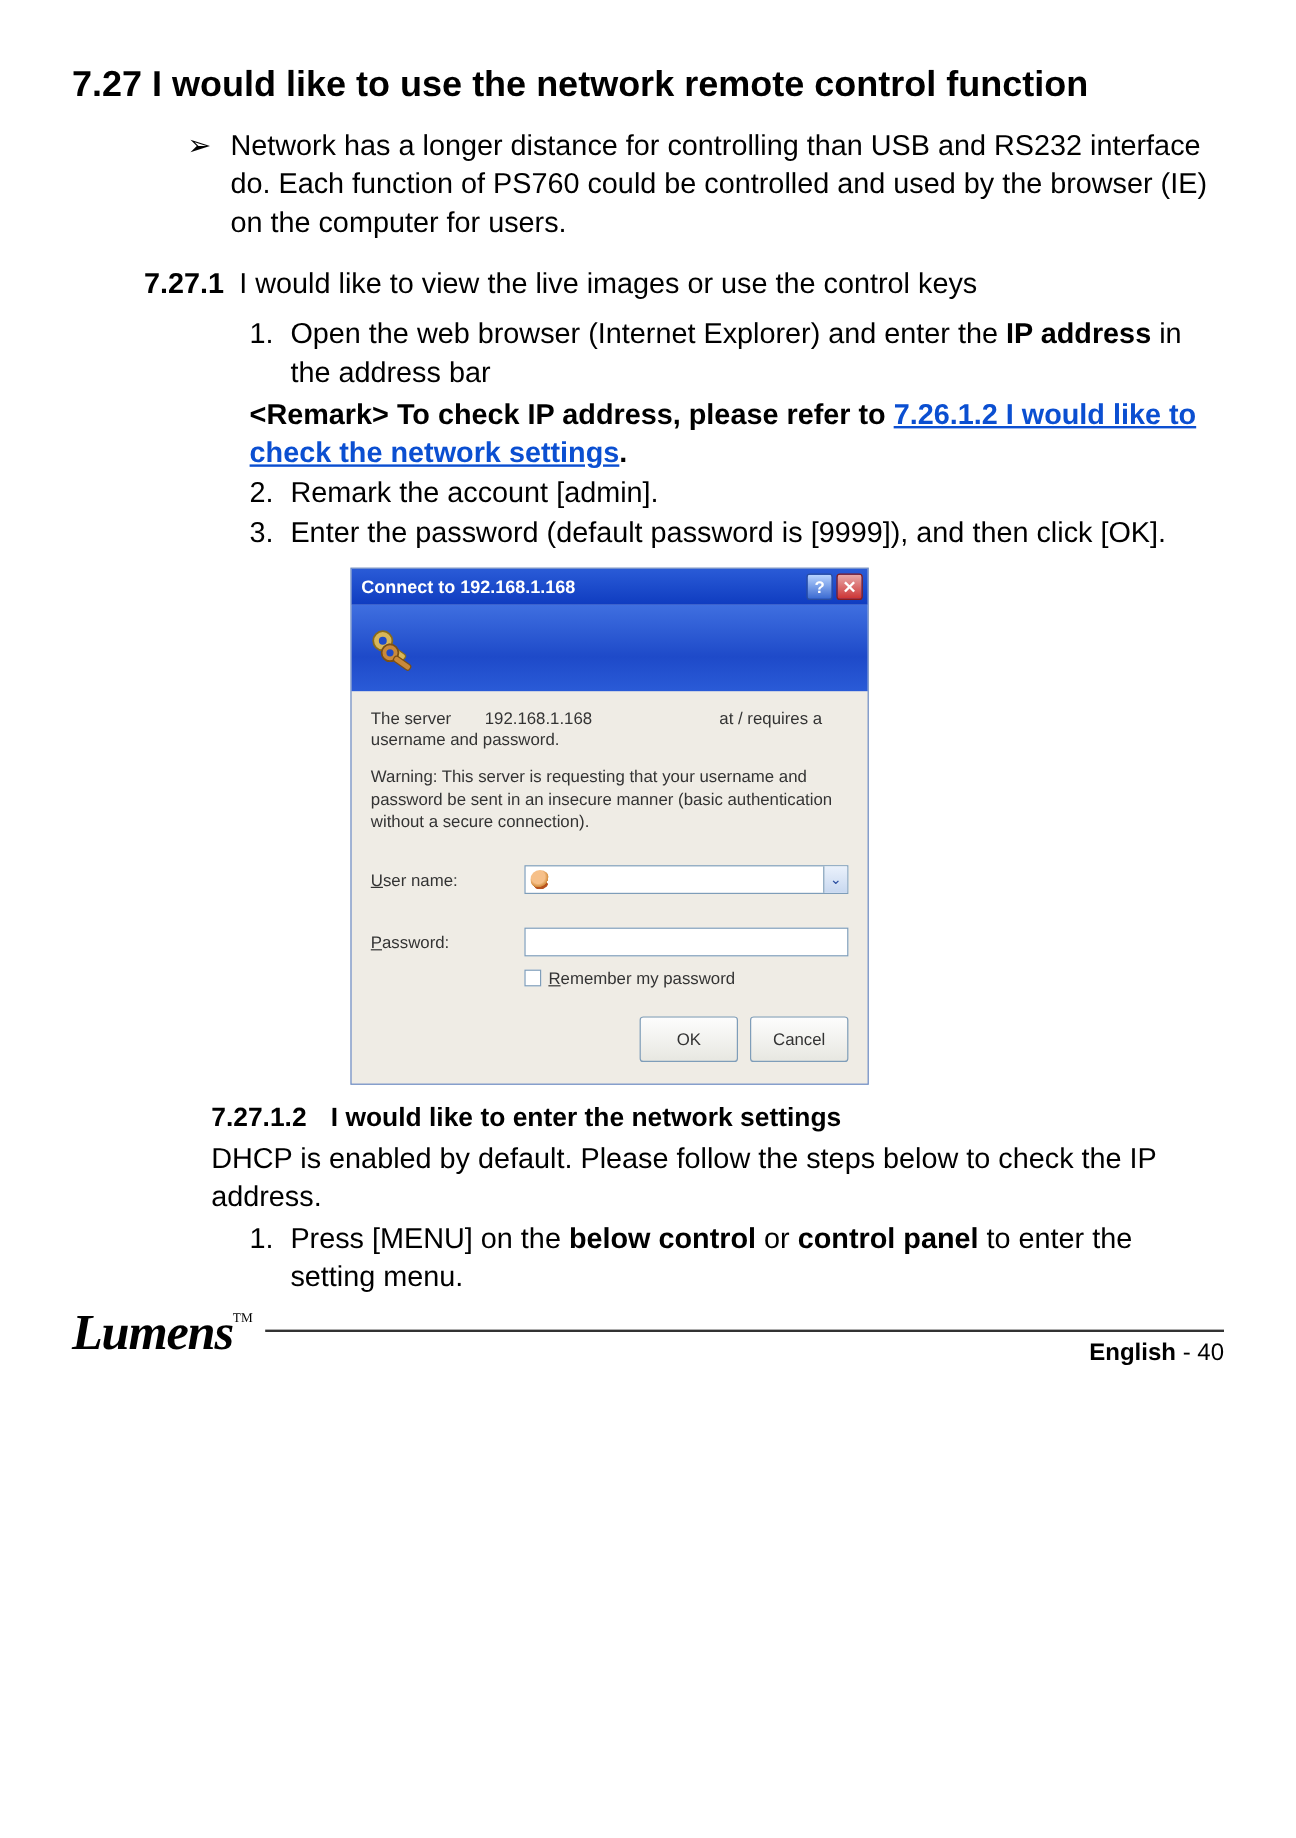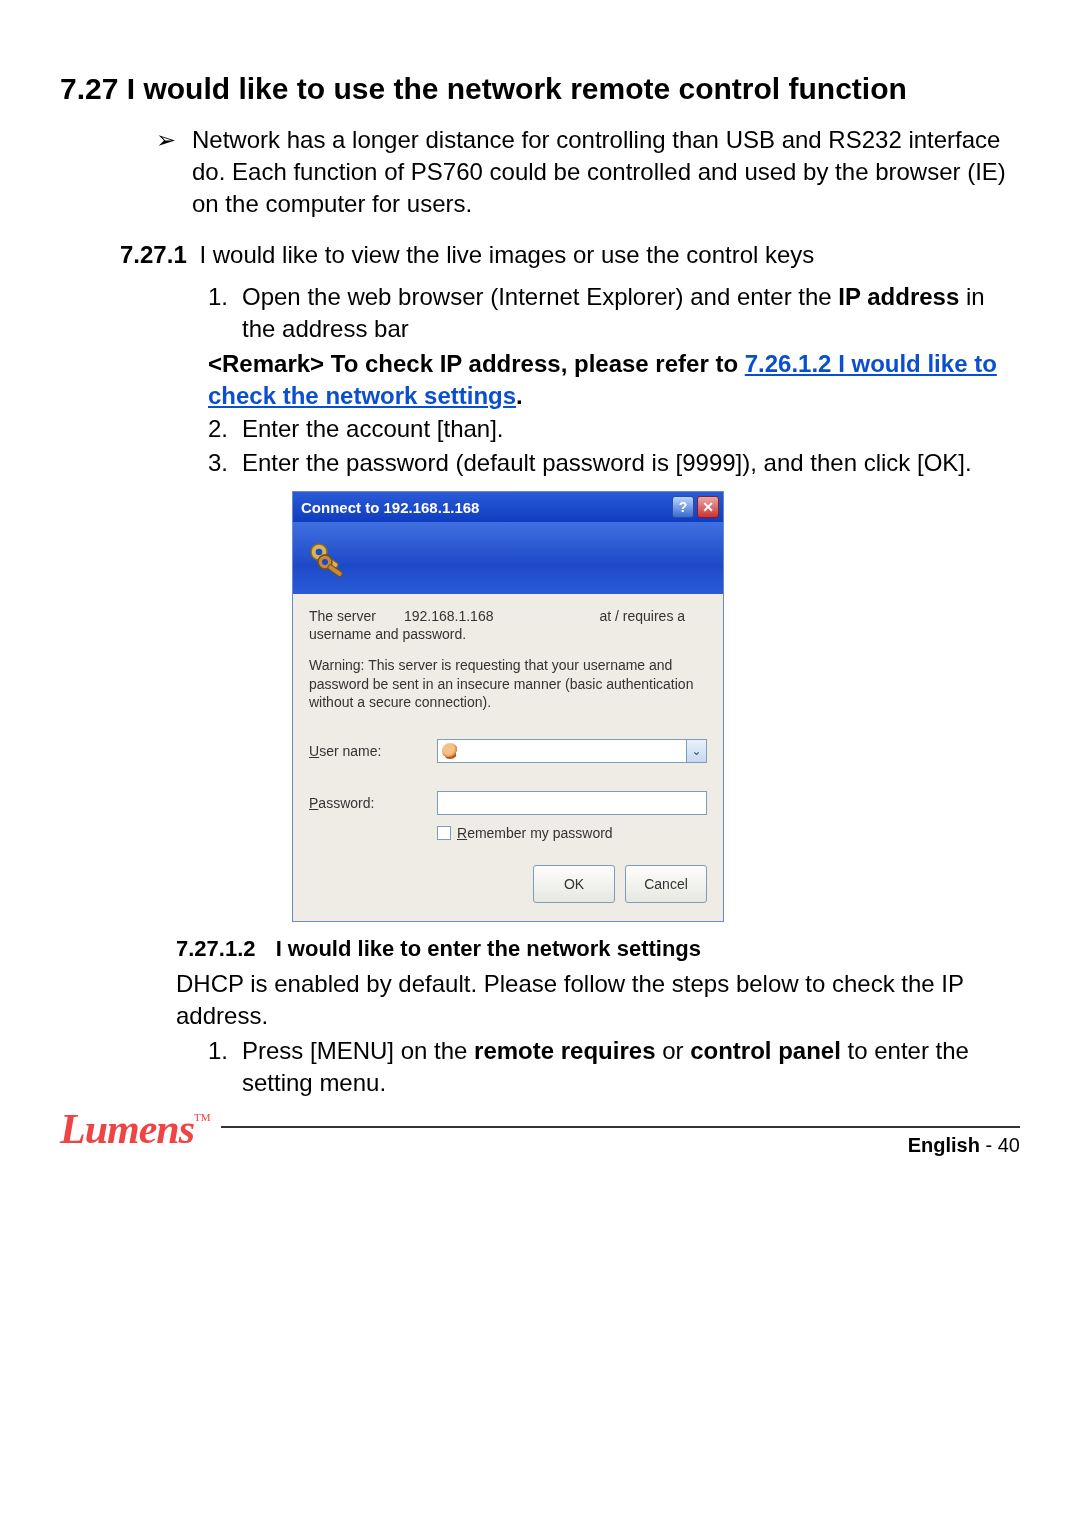--- a/index.html
+++ b/index.html
@@ -5,21 +5,21 @@
   * { box-sizing: border-box; }
   body {
     margin: 0;
     padding: 0;
     background: #fff;
     font-family: Arial, Helvetica, sans-serif;
     color: #000;
     width: 1080px;
   }
   .page {
-    padding: 70px 60px 24px 60px;
+    padding: 52px 60px 24px 60px;
   }
   .h-main {
     font-size: 30px;
     font-weight: bold;
     margin: 0 0 16px 0;
     line-height: 1.25;
   }
   .h-main .num { display: inline; }
   .bullet-row {
     display: flex;
@@ -169,21 +169,21 @@
     display: flex;
     align-items: flex-end;
     justify-content: space-between;
   }
   .logo {
     font-family: "Times New Roman", serif;
     font-style: italic;
     font-weight: 900;
     font-size: 42px;
     letter-spacing: -1px;
-    color: #ef4444;
+    color: #000000;
     position: relative;
     padding-bottom: 4px;
     margin-top: -46px;
     background:#fff;
     padding-right:10px;
   }
   .logo .tm { font-size: 11px; font-style: normal; vertical-align: top; position: relative; top: 6px; letter-spacing:0; font-weight:normal;}
   .page-num {
     font-size: 20px;
     padding: 6px 0 0 0;
@@ -218,21 +218,21 @@
       <span>Open the web browser (Internet Explorer) and enter the </span><b>IP address</b><span> in the address bar</span>
     </span>
   </div>
 
   <div class="remark-block">
     <span>&lt;Remark&gt; To check IP address, please refer to </span><a href="#" class="link">7.26.1.2 I would like to check the network settings</a><span>.</span>
   </div>
 
   <div class="step">
     <span class="n">2.</span>
-    <span class="t">Enter the account [than].</span>
+    <span class="t">Remark the account [admin].</span>
   </div>
   <div class="step">
     <span class="n">3.</span>
     <span class="t">Enter the password (default password is [9999]), and then click [OK].</span>
   </div>
 
   <div class="dialog-wrap">
     <div class="dlg-title">
       <span class="t">Connect to 192.168.1.168</span>
       <span class="btn help">?</span>
@@ -286,21 +286,21 @@
   <div class="h-subsub">
     <span class="num">7.27.1.2</span>
     <span>I would like to enter the network settings</span>
   </div>
 
   <div class="para">DHCP is enabled by default. Please follow the steps below to check the IP address.</div>
 
   <div class="step" style="margin-bottom:0">
     <span class="n">1.</span>
     <span class="t">
-      <span>Press [MENU] on the </span><b>remote requires</b><span> or </span><b>control panel</b><span> to enter the setting menu.</span>
+      <span>Press [MENU] on the </span><b>below control</b><span> or </span><b>control panel</b><span> to enter the setting menu.</span>
     </span>
   </div>
 
   <div class="footer">
     <div class="logo">
       <span>Lumens</span><span class="tm">TM</span>
     </div>
     <div class="page-num">
       <span class="lang">English</span><span> -  </span><span>40</span>
     </div>

